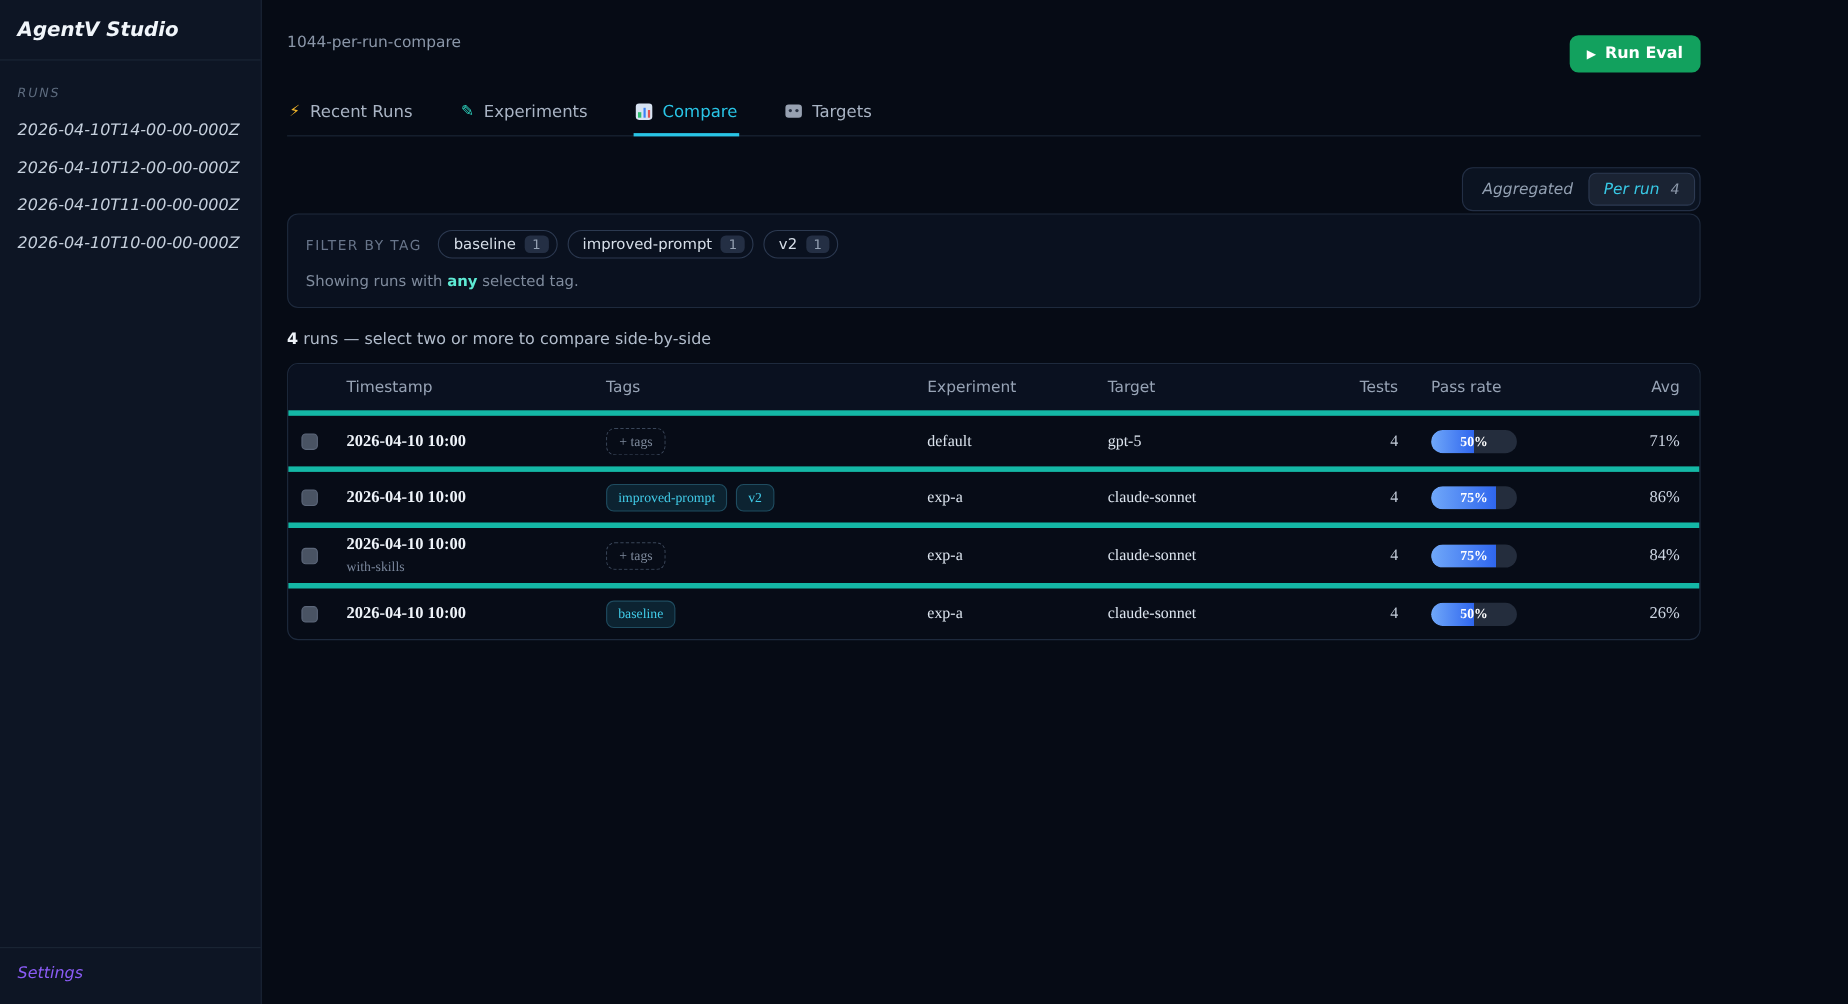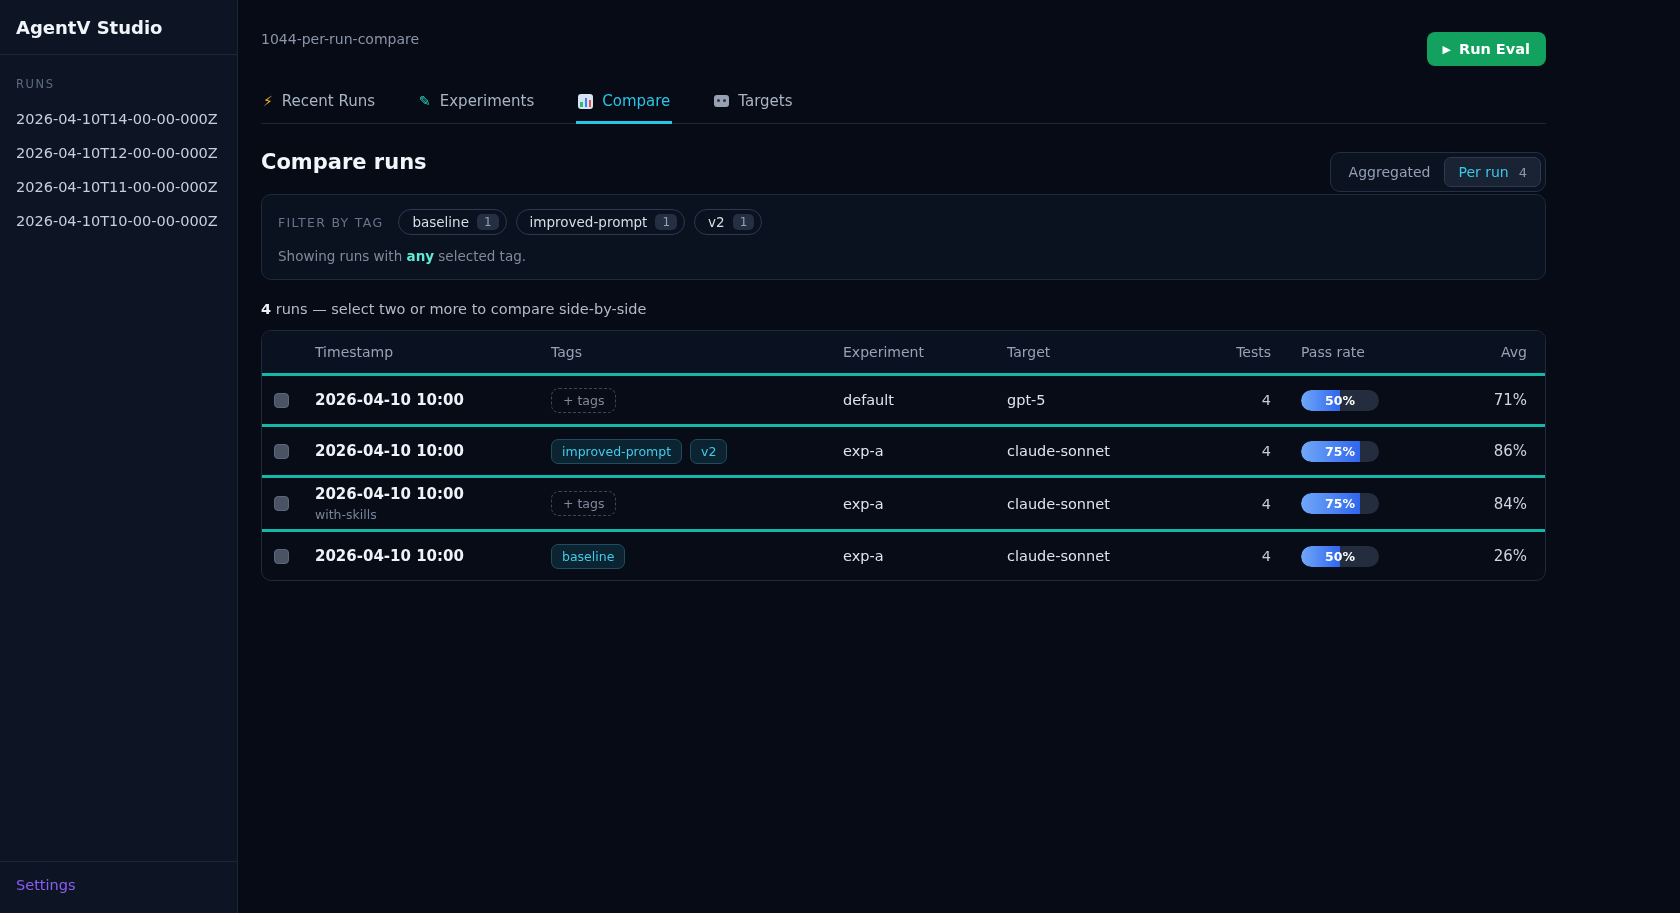--- a/index.html
+++ b/index.html
@@ -4,21 +4,21 @@
 <style>
   * { box-sizing: border-box; }
   html,body { margin:0; padding:0; }
   body {
     width:1680px; height:913px; overflow:hidden;
     background:#060b15; color:#e6edf5;
     font-family:"DejaVu Sans","Liberation Sans",sans-serif;
     display:flex;
   }
   
-  .sidebar { width:238px; min-width:238px; background:#0d1524; border-right:1px solid #1b2636; display:flex; flex-direction:column; }
+  .sidebar { width:238px; min-width:238px; background:#0d1524; border-right:1px solid #1b2636; display:flex; flex-direction:column;font-style:italic; }
   .sidebar-title { padding:17px 16px 16px; font-size:18px; font-weight:bold; color:#f0f5fa; border-bottom:1px solid #1b2636; }
   .sidebar-body { padding:22px 16px; flex:1; }
   .section-label { font-size:11.5px; letter-spacing:1.6px; color:#5d6b7e; margin-bottom:20px; }
   .run-item { font-size:14.5px; color:#c6d0dd; margin-bottom:18px; cursor:pointer; white-space:nowrap; }
   .sidebar-footer { border-top:1px solid #1b2636; padding:15px 16px 20px; font-size:14.5px; color:#8b5cf6; cursor:pointer; }
 
   
   .main { flex:1; padding:22px 0 0 23px; }
   .content { width:1285px; }
 
@@ -42,42 +42,42 @@
   .bar-chart-icon i:nth-child(2){ height:9px; background:#3b82f6; }
   .bar-chart-icon i:nth-child(3){ height:7px; background:#e05252; }
   .robot-icon { width:15px; height:12px; background:#97a1b1; border-radius:3px; position:relative; display:inline-block; }
   .robot-icon::before,.robot-icon::after { content:""; position:absolute; top:4px; width:3px; height:3px; background:#2b3445; border-radius:50%; }
   .robot-icon::before { left:3px; } .robot-icon::after { right:3px; }
 
   
   .section-row { display:flex; justify-content:space-between; align-items:flex-start; margin-top:26px; }
   .section-title { font-size:21px; font-weight:bold; color:#f2f6fb; margin:0; }
   .section-desc { margin-top:10px; font-size:14.5px; color:#96a2b3; }
-  .view-toggle { display:flex; align-items:center; background:#0b1321; border:1px solid #232f45; border-radius:10px; padding:4px; margin-top:2px; }
+  .view-toggle { display:flex; align-items:center; background:#0b1321; border:1px solid #232f45; border-radius:10px; padding:4px; margin-top:2px;font-style:italic; }
   .toggle-opt { padding:7px 14px; font-size:14px; color:#93a0b2; cursor:pointer; border-radius:7px; display:flex; gap:10px; align-items:center; }
   .toggle-opt.active { background:#1a2333; border:1px solid #2d3a52; color:#38c9e6; padding:6px 13px; }
   .toggle-badge { color:#8d99ab; font-size:13px; }
 
   
   .filter-panel { margin-top:2px; border:1px solid #1e2a3d; border-radius:10px; background:#0a111f; padding:14px 16px 15px; }
   .filter-row { display:flex; align-items:center; gap:10px; }
   .filter-label { font-size:12.5px; letter-spacing:1.3px; color:#68758a; margin-right:5px; }
   .tag-filter { display:inline-flex; align-items:center; gap:8px; background:transparent; border:1px solid #2c3950; border-radius:16px; padding:4px 7px 4px 13px; color:#d6dee8; font-size:13.5px; cursor:pointer; font-family:inherit; }
   .tag-count { background:#242f44; color:#95a1b3; border-radius:5px; padding:1px 7px; font-size:12px; }
   .filter-note { margin-top:13px; font-size:13.5px; color:#7f8b9d; }
   .filter-note b { color:#5eead4; }
 
   .summary { margin-top:21px; font-size:14.5px; color:#b1bccb; }
   .summary b { color:#edf2f8; }
 
   
   .table { margin-top:13px; border:1px solid #1e2a3d; border-radius:10px; overflow:hidden; background:#070c17; }
   .thead, .trow { display:grid; grid-template-columns:53px 236px 292px 164px 183px 81px 160px 1fr; align-items:center; }
   .thead { background:#0a1120; height:42px; color:#97a3b5; font-size:14px; }
-  .trow { border-top:3px solid #14b8a6; min-height:51px; padding:7px 0; }
+  .trow { border-top:5px solid #14b8a6; min-height:51px; padding:7px 0;font-family:Liberation Serif, serif; }
   .c-tests { text-align:right; font-size:14.5px; color:#c3ccd9; }
   .c-pass { padding-left:30px; }
   .c-avg { text-align:right; padding-right:18px; font-size:15px; color:#ccd5e2; }
   .checkbox { display:block; width:15px; height:15px; background:#495363; border:1px solid #5c677a; border-radius:4px; margin-left:12px; cursor:pointer; }
   .ts { font-size:15px; font-weight:bold; color:#eef3f9; }
   .ts-sub { font-size:12.5px; color:#78859a; margin-top:4px; }
   .c-exp, .c-target { font-size:14.5px; color:#dce4ee; }
   .add-tags { border:1px dashed #3a4659; background:transparent; color:#7e8a9c; font-size:12.5px; border-radius:8px; padding:4px 11px; cursor:pointer; font-family:inherit; }
   .run-tag { display:inline-block; background:#0c2331; border:1px solid #1f4c60; color:#41cbe8; font-size:12.5px; border-radius:7px; padding:4px 10px; margin-right:8px; }
   .pass-pill { position:relative; width:78px; height:21px; border-radius:11px; background:#242d3d; overflow:hidden; }
@@ -132,21 +132,20 @@
           <span class="tab-label">Compare</span>
         </div>
         <div class="tab">
           <span class="robot-icon"></span>
           <span class="tab-label">Targets</span>
         </div>
       </nav>
 
     <div class="section-row">
       <div>
-        <h2 class="section-title">Compare runs</h2>
       </div>
       <div class="view-toggle">
         <div class="toggle-opt">Aggregated</div>
         <div class="toggle-opt active">
           <span>Per run</span>
           <span class="toggle-badge">4</span>
         </div>
       </div>
     </div>
 

